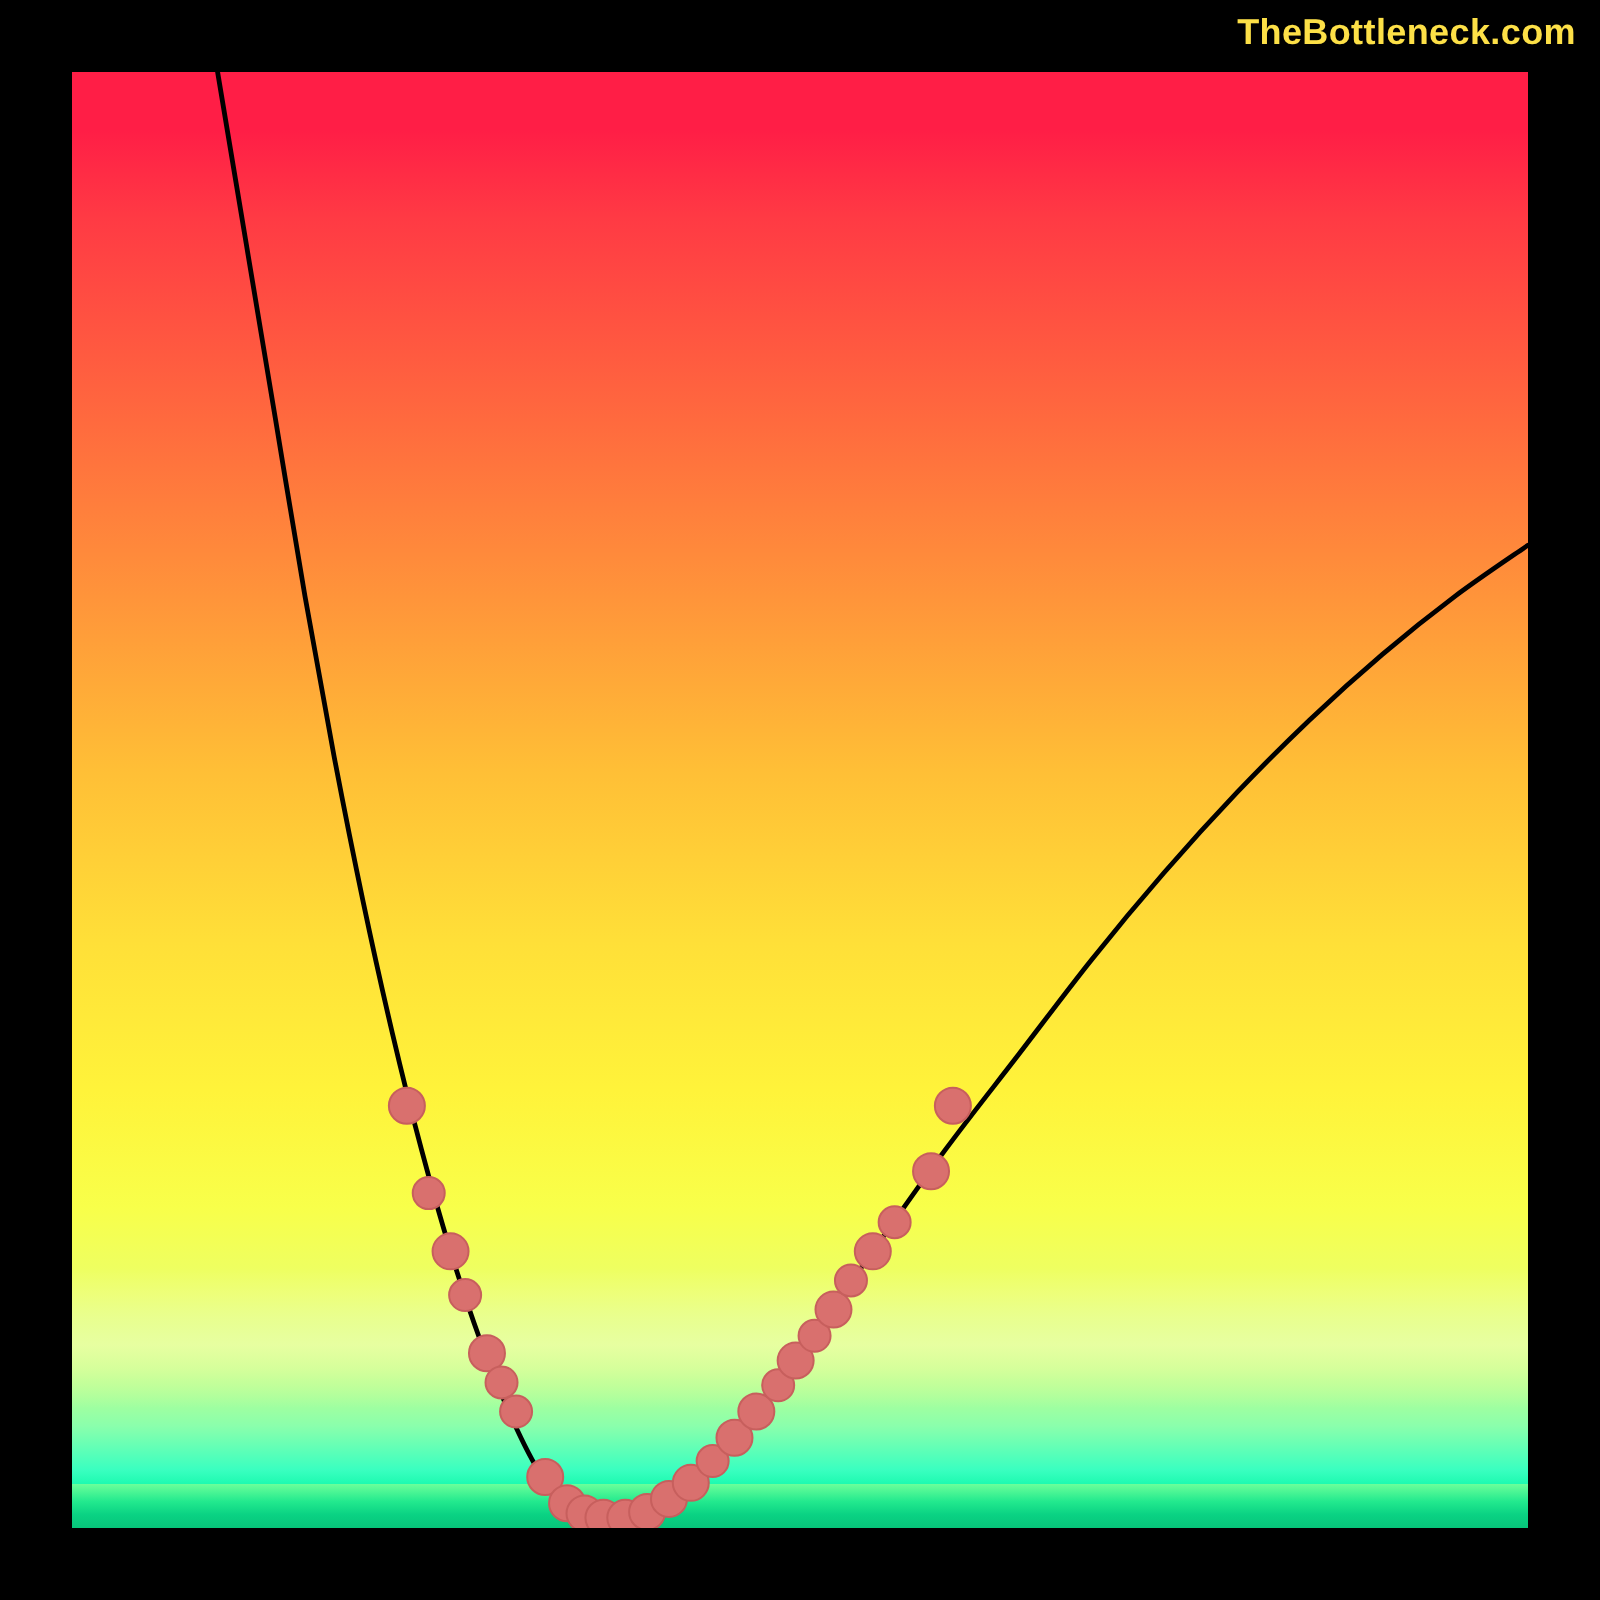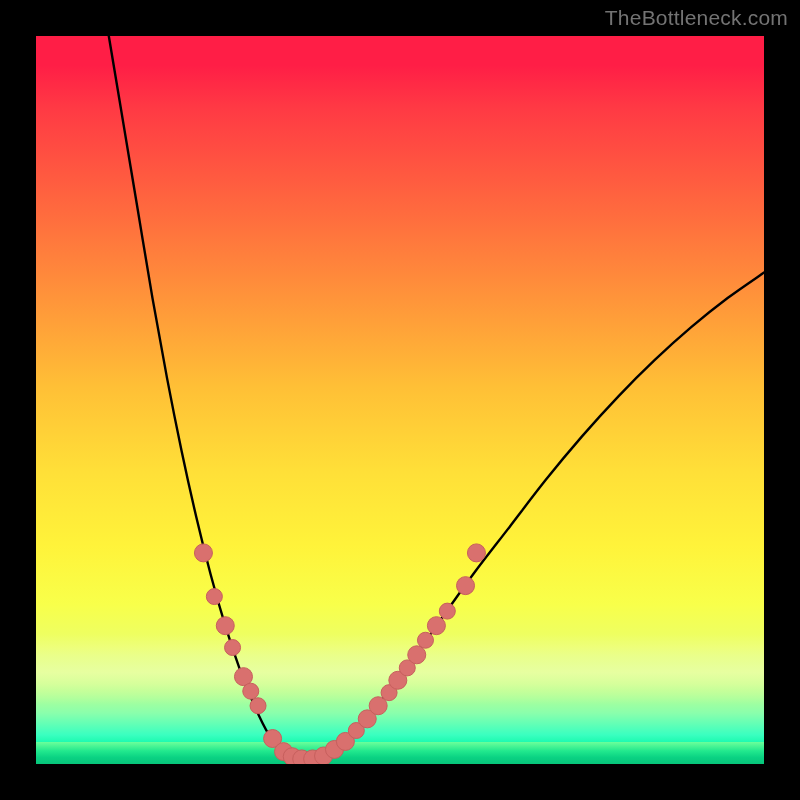--- a/index.html
+++ b/index.html
@@ -79,23 +79,23 @@
     );
   }
   svg.curve {
     position: absolute;
     inset: 0;
   }
   .watermark {
     position: absolute;
     top: 6px;
     right: 12px;
-    color: #737373;
-    font-size: 21px;
-    font-weight: 400;
+    color: #fde047;
+    font-size: 18px;
+    font-weight: 700;
     letter-spacing: 0.2px;
     user-select: none;
   }
 </style>
 </head>
 <body>
 
 <div class="frame">
 
   <div class="plot-area">

